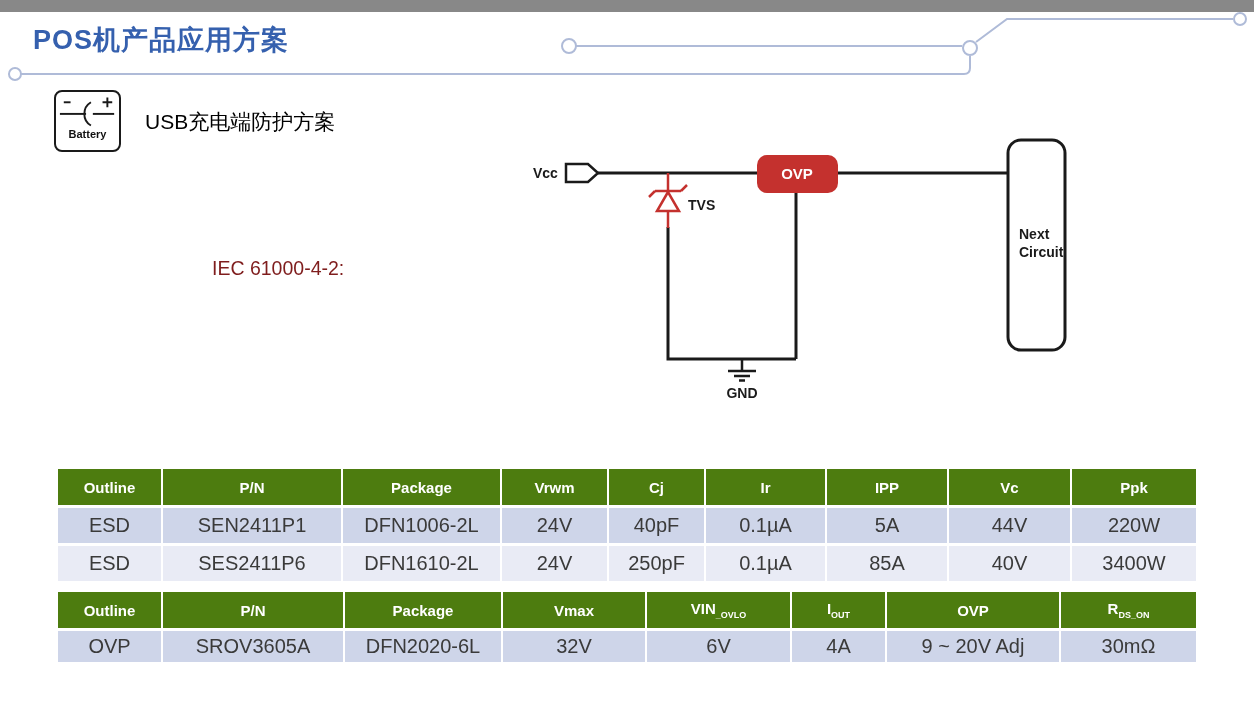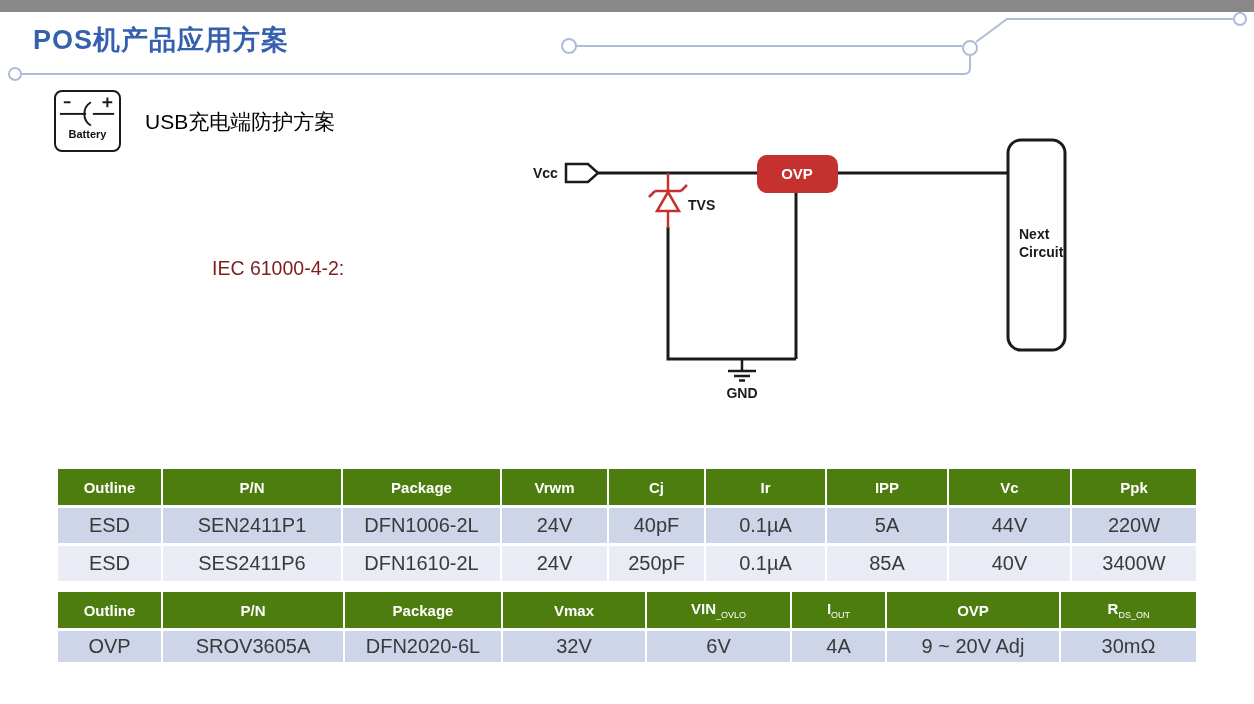--- a/index.html
+++ b/index.html
@@ -35,21 +35,21 @@
   
   .circuit-svg { position:absolute; left:500px; top:115px; }
   
   .spec-table { position:absolute; left:58px; width:1138px; border-collapse:separate; border-spacing:0; table-layout:fixed; }
   .spec-table.t1 { top:457px; }
   .spec-table.t2 { top:580px; }
   .spec-table th {
     background:#4d7c0f; color:#fff; font-size:15px; font-weight:bold;
     text-align:center; vertical-align:middle; border-right:2px solid #fff;
   }
-  .spec-table th sub { font-size:9px; font-weight:normal; }
+  .spec-table th sub { font-size:9px; font-weight:bold; }
   .spec-table td {
     color:#3a3a3a; font-size:20px; text-align:center; vertical-align:middle;
     border-right:2px solid #fff; border-top:3px solid #fff;
   }
   .spec-table th:last-child, .spec-table td:last-child { border-right:none; }
   .spec-table tbody tr:nth-child(odd) td { background:#CED5E9; }
   .spec-table tbody tr:nth-child(even) td { background:#E9EBF5; }
   .t1 th { height:36px; }
   .t1 td { height:38px; }
   .t2 th { height:36px; }

